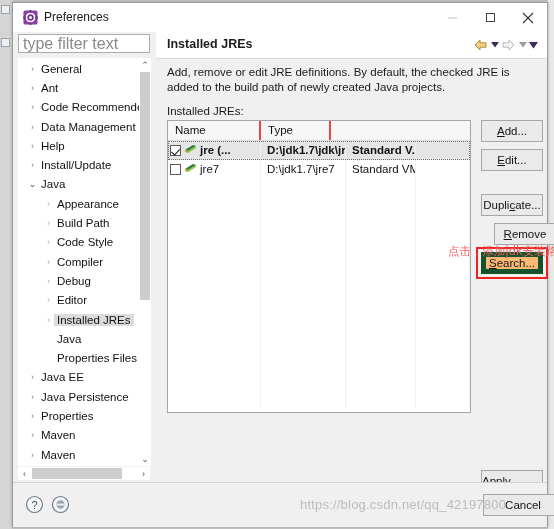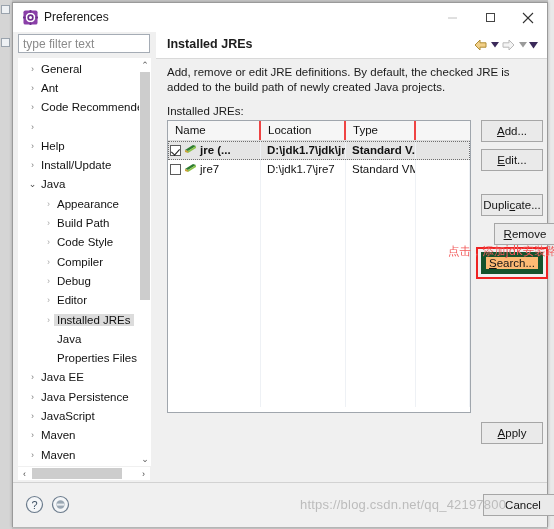--- a/index.html
+++ b/index.html
@@ -37,21 +37,21 @@
   .winbtn.min { color:#b4b4b4; }
   .winbtn svg { display:block; }
 
   
   .dlgbody { position:absolute; left:0; top:29px; width:534px; height:450px; background:#f0f0f0; }
 
   
   .leftcol { position:absolute; left:5px; top:2px; width:133px; height:446px; }
   .filterbox {
     position:absolute; left:0; top:0; width:132px; height:19px;
-    border:1px solid #a5acb5; background:#fff; font-size:12px; color:#8b8b8b;
+    border:1px solid #a5acb5; background:#fff; font-size:16px; color:#8b8b8b;
     padding:2px 4px; line-height:14px;
   }
   .tree {
     position:absolute; left:0; top:24px; width:132px; height:408px;
     background:#ffffff; border:1px solid #ffffff; overflow:hidden;
   }
   .tnode { position:relative; height:19.3px; font-size:11.5px; color:#111; white-space:nowrap;
            display:flex; align-items:center; }
   .tnode .arw { width:11px; text-align:center; color:#7d7d7d; font-size:9px; flex:0 0 11px; }
   .tnode .arw.open { color:#4a4a4a; }
@@ -111,21 +111,21 @@
   .btn { width:62px; height:22px; background:#eaeaea; border:1px solid #a6a6a6;
          font-size:11.5px; color:#141414; display:flex; align-items:center; justify-content:center;
          margin-bottom:7px; }
   .btn u { text-decoration: underline; }
   .btn.focus { border:5px solid #14532d; background:#fdba74; }
   .redbox { position:absolute; left:-5px; top:-5px; width:72px; height:32px;
             border:2px solid #ee2222; pointer-events:none; }
 
   .apply-wrap { position:absolute; left:325px; top:390px; }
   .apply { width:62px; height:22px; background:#eaeaea; border:1px solid #a6a6a6;
-           font-size:11.5px; color:#141414; display:flex; align-items:center; justify-content:center; }
+           font-size:11.5px; color:#141414; display:flex; align-items:center; justify-content:flex-start;margin-top:48px; }
 
   
   .annot { position:absolute; left:292px; top:212px; font-size:11.5px; color:#f25a5a;
            white-space:nowrap; font-family:"DejaVu Sans", sans-serif; }
 
   
   .footer { position:absolute; left:0; top:479px; width:534px; height:45px; background:#f0f0f0;
             border-top:1px solid #d2d2d2; }
   .ficon { position:absolute; top:12px; width:19px; height:19px; }
   .okbtn, .cancelbtn {
@@ -203,20 +203,21 @@
             <div class="tnode lvl1">
               <span class="arw">›</span>
               <span class="lbl">Ant</span>
             </div>
             <div class="tnode lvl1">
               <span class="arw">›</span>
               <span class="lbl">Code Recommenders</span>
             </div>
             <div class="tnode lvl1">
               <span class="arw">›</span>
+              <span class="lbl">Data Management</span>
             </div>
             <div class="tnode lvl1">
               <span class="arw">›</span>
               <span class="lbl">Help</span>
             </div>
             <div class="tnode lvl1">
               <span class="arw">›</span>
               <span class="lbl">Install/Update</span>
             </div>
             <div class="tnode lvl1">
@@ -262,21 +263,21 @@
             <div class="tnode lvl1">
               <span class="arw">›</span>
               <span class="lbl">Java EE</span>
             </div>
             <div class="tnode lvl1">
               <span class="arw">›</span>
               <span class="lbl">Java Persistence</span>
             </div>
             <div class="tnode lvl1">
               <span class="arw">›</span>
-              <span class="lbl">JavaScript</span>
+              <span class="lbl">Properties</span>
             </div>
             <div class="tnode lvl1">
               <span class="arw">›</span>
               <span class="lbl">Maven</span>
             </div>
             <div class="tnode lvl1">
               <span class="arw">›</span>
               <span class="lbl">Maven</span>
             </div>
             <div class="tnode lvl1"></div>
@@ -330,21 +331,20 @@
 
         <div class="desc">Add, remove or edit JRE definitions. By default, the checked JRE is added to the build path of newly created Java projects.</div>
 
         <div class="tbl-label">
           <span>Installed JREs:</span>
         </div>
 
         <div class="table">
           <div class="thead" id="thead">
               <div class="th c1">Name</div>
-              <div class="th c2">Location</div>
               <div class="th c3">Type</div>
               <div class="th c4"></div>
             </div>
           <div id="tbody">
               <div class="row sel">
                 <div class="cell namecell c1">
                   <span class="chk on"></span>
                   <span><svg width="13" height="12" viewBox="0 0 13 12">
                       <path d="M1 8 L9 3 L12 4 L4 9 Z" fill="#2e7d32"></path>
                       <path d="M1 8 L4 9 L4 11 L1 10 Z" fill="#c7a23a"></path>

